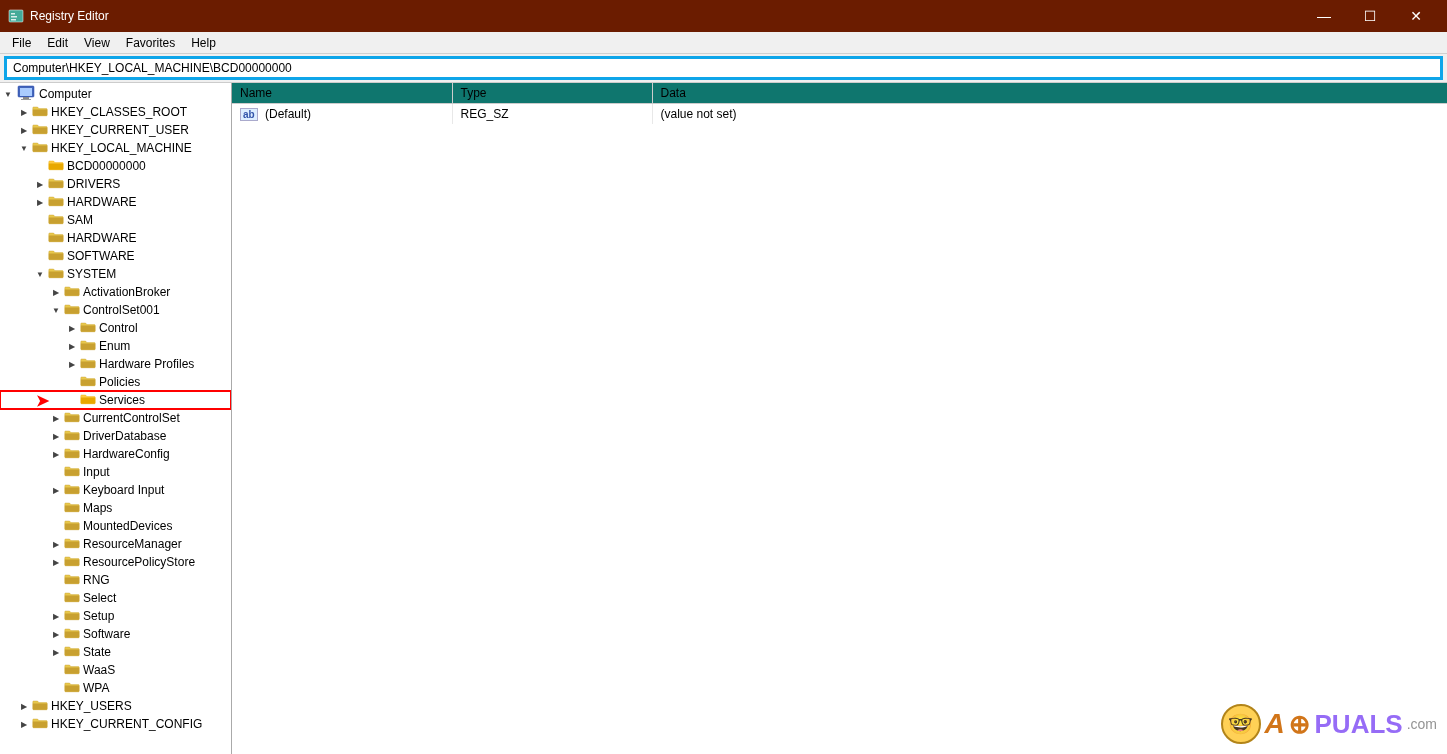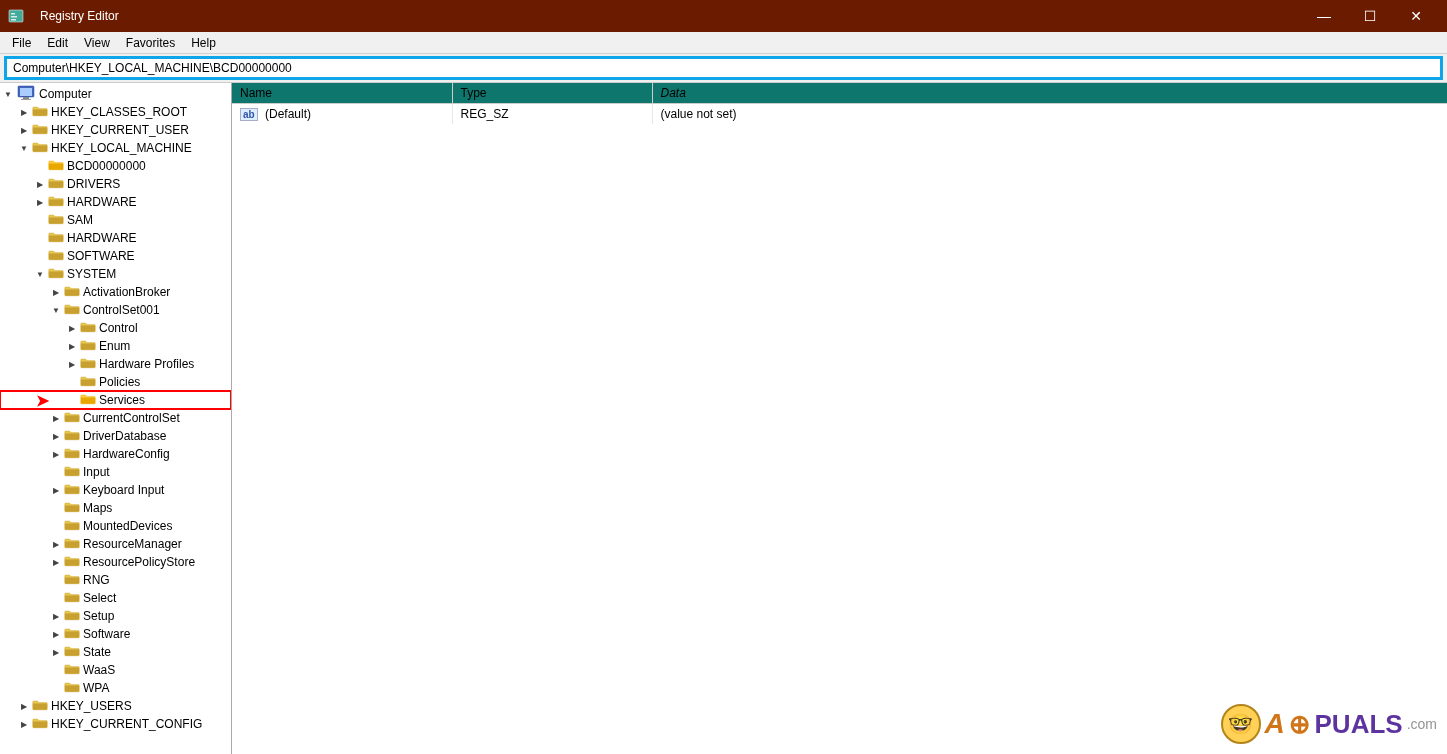--- a/index.html
+++ b/index.html
@@ -19,21 +19,21 @@
       height: 32px;
       display: flex;
       align-items: center;
       justify-content: space-between;
       padding: 0 8px;
       user-select: none;
     }
     .title-bar-left {
       display: flex;
       align-items: center;
-      gap: 16px;
+      gap: 6px;
     }
     .title-bar-icon {
       width: 16px;
       height: 16px;
     }
     .title-bar-title {
       font-size: 12px;
       color: white;
     }
     .title-bar-controls {
@@ -161,21 +161,21 @@
       background: #0f766e;
       border-bottom: 1px solid #ccc;
     }
     .reg-table thead th {
       text-align: left;
       padding: 3px 8px;
       font-weight: normal;
       border-right: 1px solid #ccc;
       cursor: pointer;
     }
-    .reg-table thead th:last-child { border-right: none; font-style: italic; }
+    .reg-table thead th:last-child { border-right: none; }
     .reg-table tbody td {
       padding: 2px 8px;
       border-right: 1px solid #e8e8e8;
       height: 20px;
     }
     .reg-table tbody td:last-child { border-right: none; }
 
     .ab-icon {
       display: inline-flex;
       align-items: center;
@@ -606,15 +606,15 @@
       </tbody>
     </table>
   </div>
 
 </div>
 
 <div class="watermark">
   <div class="watermark-icon">🤓</div>
   <span style="color:#cc6600; font-style:italic;">A</span>
     <span style="color:#cc6600; font-weight:900; font-size:26px;">⊕</span>
-    <span style="color:#4c1d95; font-weight:900; font-size:26px;">PUALS</span>
+    <span style="color:#8b5cf6; font-weight:900; font-size:26px;">PUALS</span>
     <span style="color:#888; font-size:14px; font-weight:normal;">.com</span>
 </div>
 
 </body></html>

